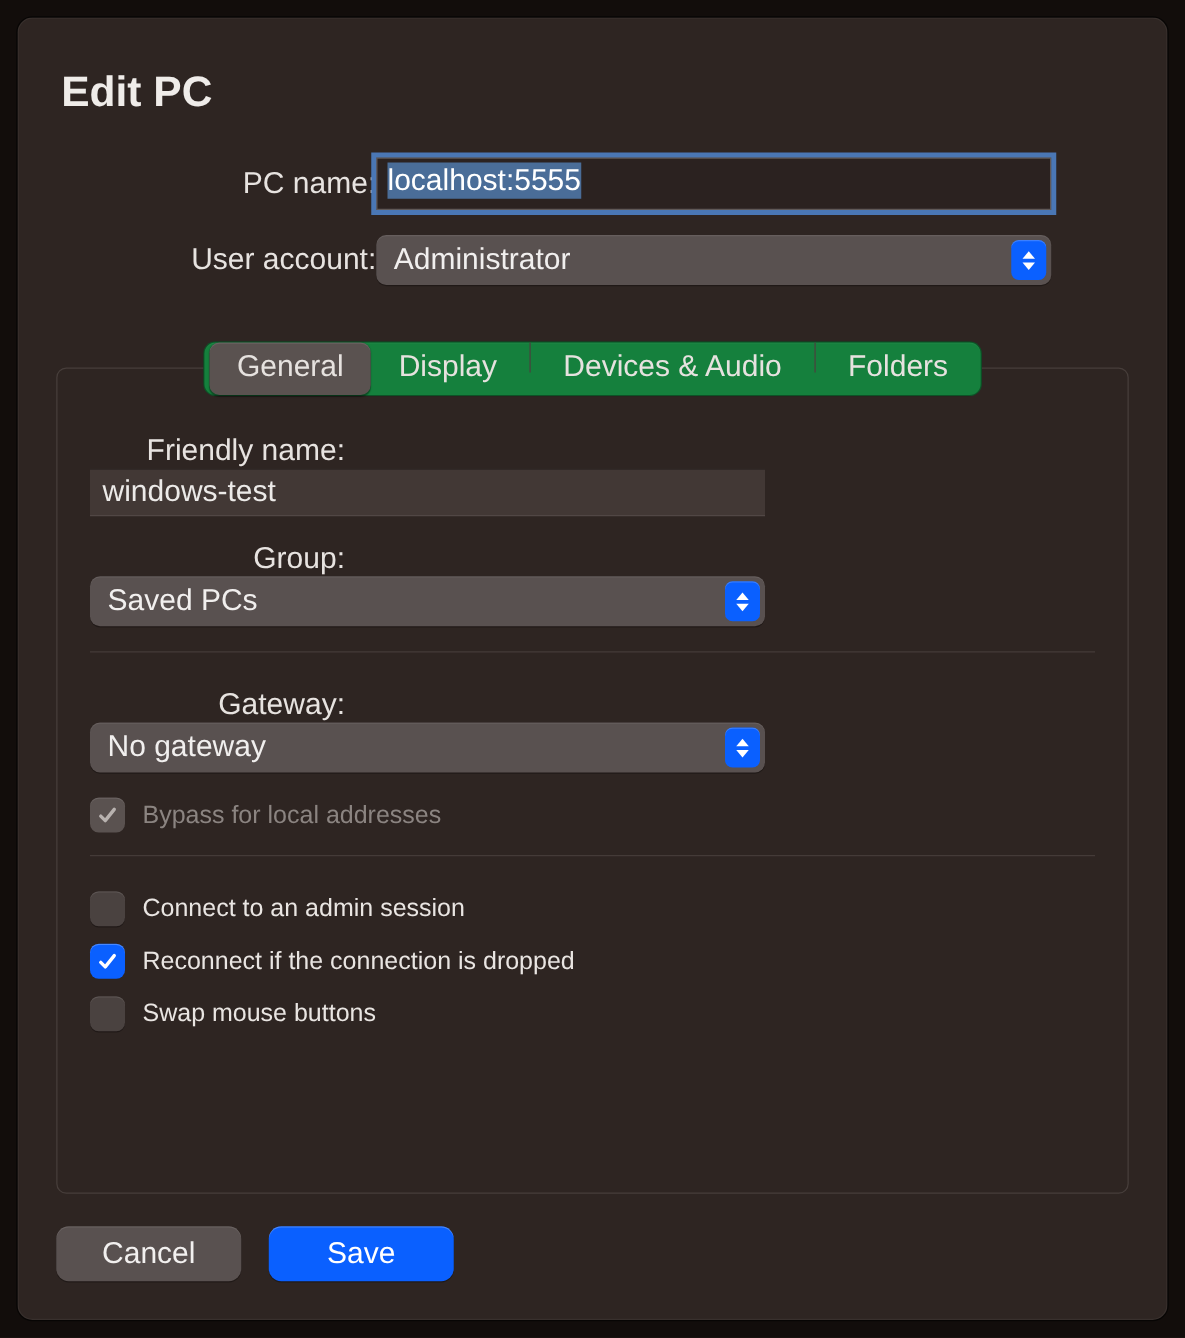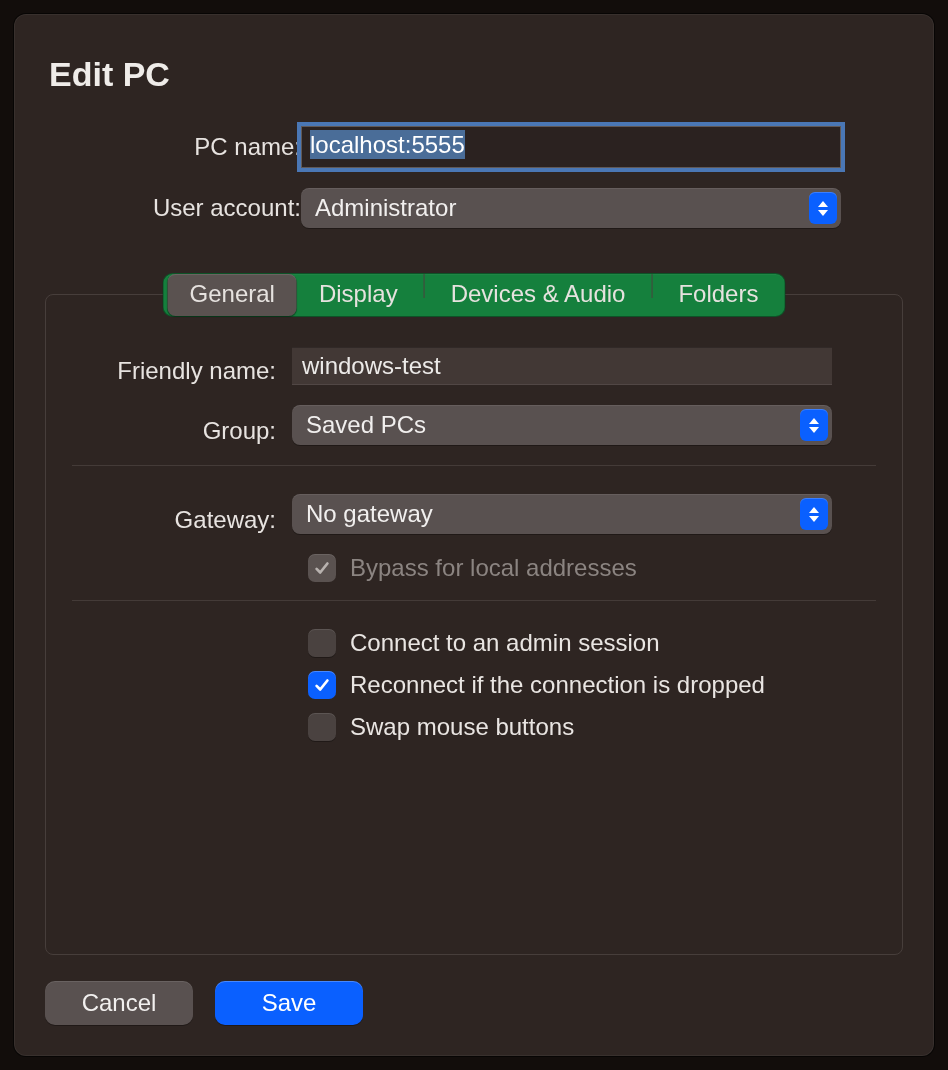--- a/index.html
+++ b/index.html
@@ -141,38 +141,37 @@
   }
   .tab.selected {
     background: #5a5250;
     box-shadow: inset 0 1px 0 rgba(255,255,255,0.1), 0 1px 1px rgba(0,0,0,0.4);
   }
   .tab-sep {
     width: 1px; height: 24px; background: #4a413e; margin: 0 4px;
   }
 
   .inner-row {
-    display:flex; align-items:flex-end; margin-bottom: 20px;
+    display:flex; align-items:flex-start; margin-bottom: 20px; flex-direction: column;
   }
   .inner-label {
     width: 220px; text-align:right; padding-right:16px;
     font-size:24px; color:#e7e3e0;
   }
 
   .hr {
     border:none; border-top:1px solid #443b38;
     margin: 18px 0 28px 0;
   }
 
   
   .cb-row {
     display:flex; align-items:center;
-    margin-left: 236px;
     margin-bottom: 14px;
-    font-size: 24px;
+    font-size: 20px;
   }
   .cb-row.disabled { color:#8b8481; }
   .cb {
     width:28px; height:28px; border-radius:7px;
     margin-right: 14px;
     display:flex;align-items:center;justify-content:center;
     flex-shrink:0;
   }
   .cb.unchecked {
     background:#4a4240;

